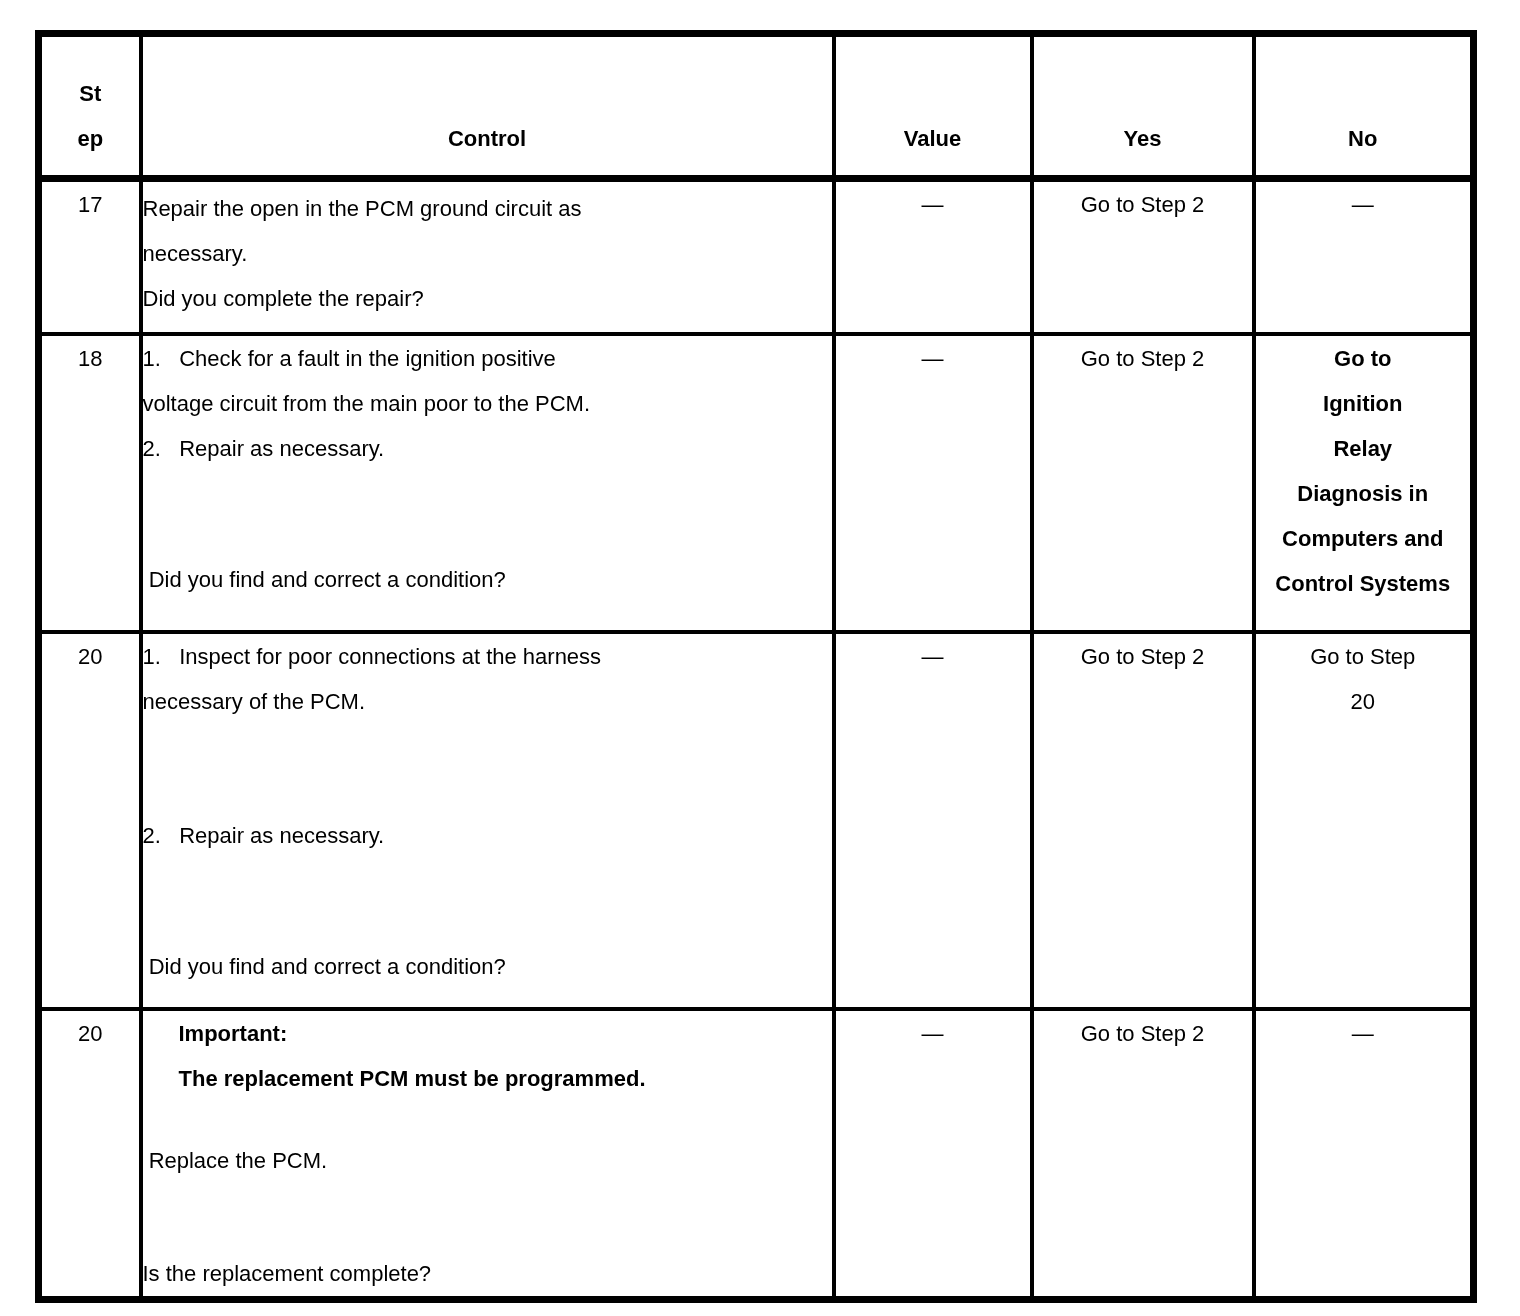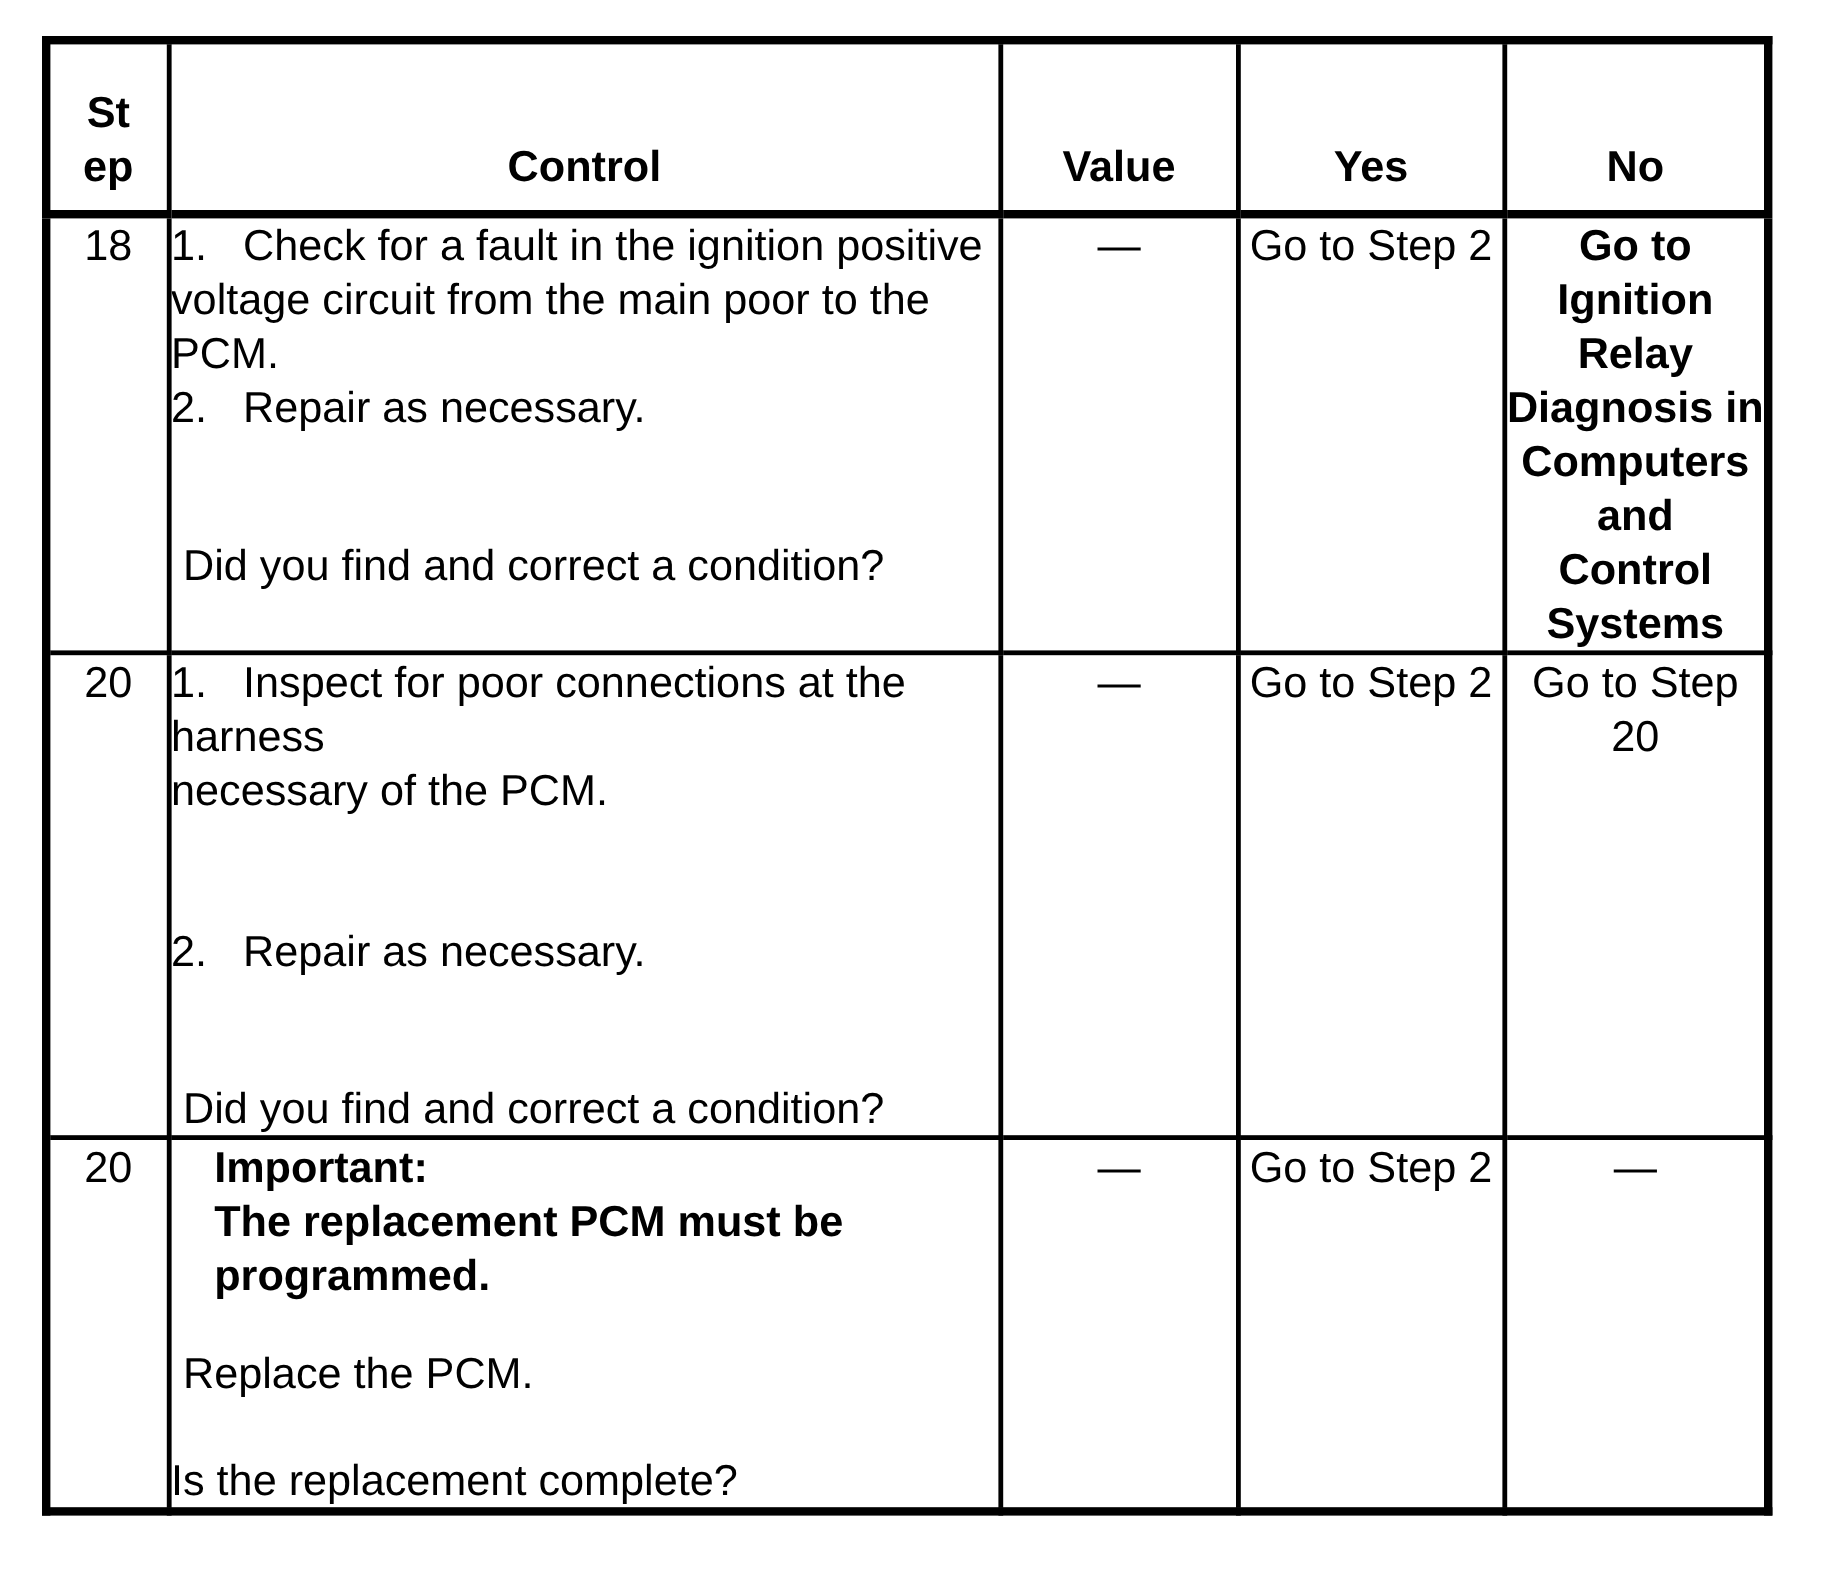--- a/index.html
+++ b/index.html
@@ -16,21 +16,21 @@
     left: 35px;
     top: 30px;
     width: 1435px;
     border-collapse: collapse;
     table-layout: fixed;
     border: 7px solid #000;
   }
   #doc-table th, #doc-table td {
     border: 4px solid #000;
     padding: 0;
-    font-size: 36px;
+    font-size: 22px;
     line-height: 45px;
     overflow: hidden;
     vertical-align: top;
   }
   #doc-table thead th {
     border-bottom: 7px solid #000;
     font-weight: bold;
     text-align: center;
     vertical-align: bottom;
     padding-bottom: 14px;
@@ -90,20 +90,31 @@
     <tr style="height:145px">
       <th>St
 ep</th>
       <th>Control</th>
       <th>Value</th>
       <th>Yes</th>
       <th>No</th>
     </tr>
   </thead>
   <tbody>
+    <tr style="height:155px">
+      <td class="step">17</td>
+      <td class="action" style="padding-top:4px">
+        <div class="line">Repair the open in the PCM ground circuit as</div>
+        <div class="line">necessary.</div>
+        <div class="line">Did you complete the repair?</div>
+      </td>
+      <td class="value dash">—</td>
+      <td class="yes">Go to Step 2</td>
+      <td class="no dash">—</td>
+    </tr>
     <tr style="height:298px">
       <td class="step">18</td>
       <td class="action">
         <div class="line">1.   Check for a fault in the ignition positive</div>
         <div class="line">voltage circuit from the main poor to the PCM.</div>
         <div class="line">2.   Repair as necessary.</div>
         <div class="line" style="margin-top:86px"> Did you find and correct a condition?</div>
       </td>
       <td class="value dash">—</td>
       <td class="yes">Go to Step 2</td>
@@ -126,20 +137,20 @@
       <td class="yes">Go to Step 2</td>
       <td class="no">Go to Step
 20</td>
     </tr>
     <tr style="height:285px">
       <td class="step">20</td>
       <td class="action">
         <div class="line b">Important:</div>
         <div class="line b">The replacement PCM must be programmed.</div>
         <div class="line" style="margin-top:37px"> Replace the PCM.</div>
-        <div class="line" style="margin-top:44px">Is the replacement complete?</div>
+        <div class="line" style="margin-top:68px">Is the replacement complete?</div>
       </td>
       <td class="value dash">—</td>
       <td class="yes">Go to Step 2</td>
       <td class="no dash">—</td>
     </tr>
   </tbody>
 </table>
 
 </body></html>

